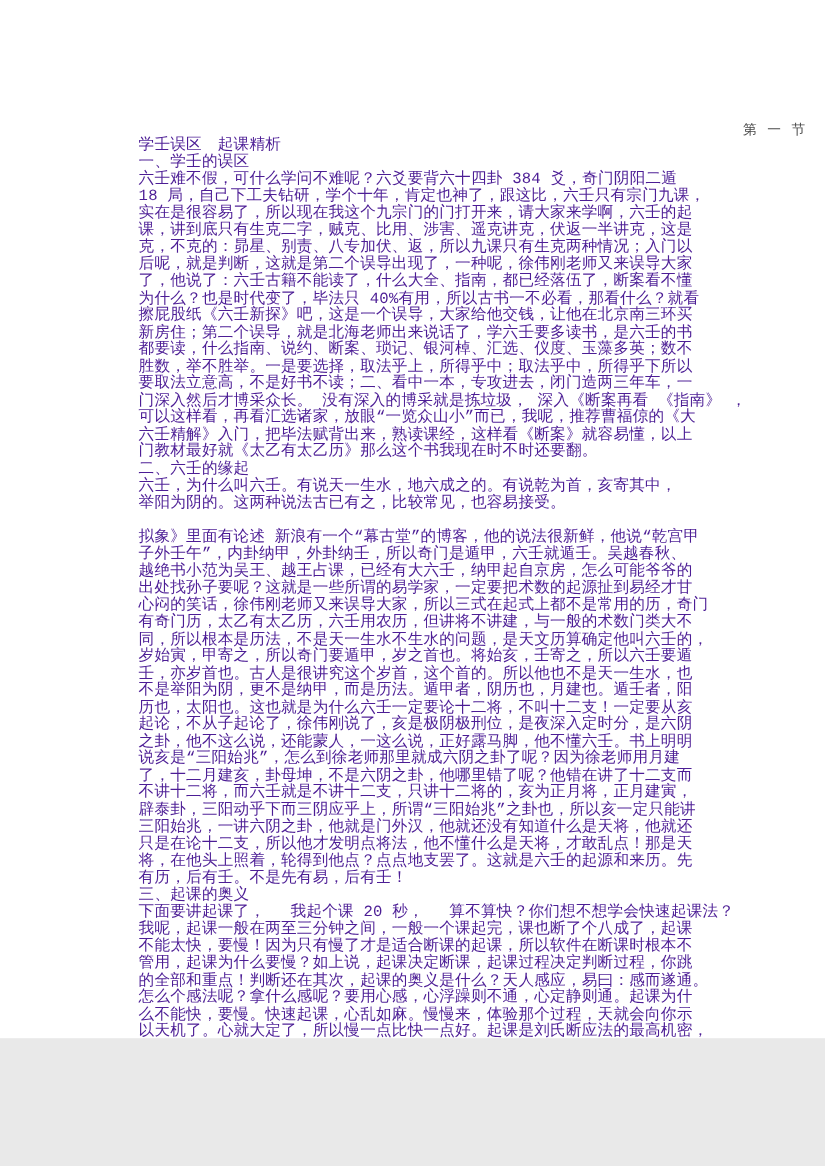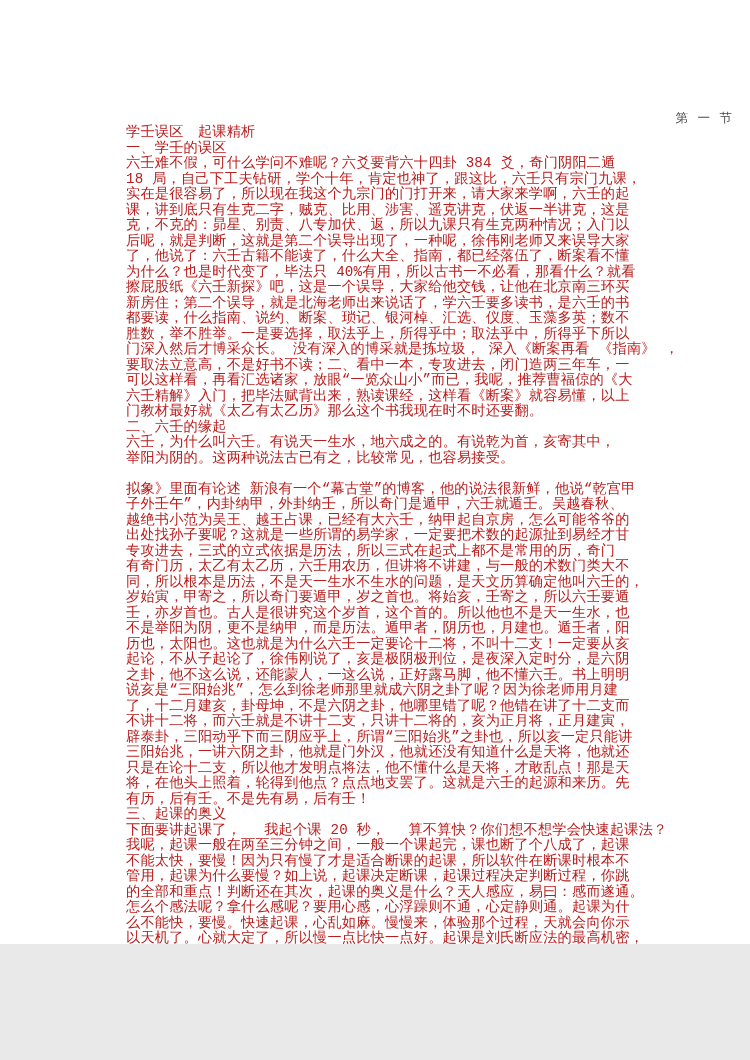--- a/index.html
+++ b/index.html
@@ -25,21 +25,21 @@
   .textblock {
     position: absolute;
     left: 126px;
     top: 125px;
     width: 516px;
   }
   .line {
     height: 15.5px;
     line-height: 15.5px;
     font-size: 14.2px;
-    color: #b91c1c;
+    color: #4c1d95;
     white-space: pre;
     letter-spacing: 0.2px;
   }
   .page-number {
     position: absolute;
     top: 1004px;
     left: 0;
     width: 750px;
     text-align: center;
     font-size: 13.5px;
@@ -134,34 +134,34 @@
         <div class="line">实在是很容易了，所以现在我这个九宗门的门打开来，请大家来学啊，六壬的起</div>
         <div class="line">课，讲到底只有生克二字，贼克、比用、涉害、遥克讲克，伏返一半讲克，这是</div>
         <div class="line">克，不克的：昴星、别责、八专加伏、返，所以九课只有生克两种情况；入门以</div>
         <div class="line">后呢，就是判断，这就是第二个误导出现了，一种呢，徐伟刚老师又来误导大家</div>
         <div class="line">了，他说了：六壬古籍不能读了，什么大全、指南，都已经落伍了，断案看不懂</div>
         <div class="line">为什么？也是时代变了，毕法只 40%有用，所以古书一不必看，那看什么？就看</div>
         <div class="line">擦屁股纸《六壬新探》吧，这是一个误导，大家给他交钱，让他在北京南三环买</div>
         <div class="line">新房住；第二个误导，就是北海老师出来说话了，学六壬要多读书，是六壬的书</div>
         <div class="line">都要读，什么指南、说约、断案、琐记、银河棹、汇选、仪度、玉藻多英；数不</div>
         <div class="line">胜数，举不胜举。一是要选择，取法乎上，所得乎中；取法乎中，所得乎下所以</div>
+        <div class="line">要取法立意高，不是好书不读；二、看中一本，专攻进去，闭门造两三年车，一</div>
         <div class="line">门深入然后才博采众长。 没有深入的博采就是拣垃圾， 深入《断案再看 《指南》 ，</div>
-        <div class="line">要取法立意高，不是好书不读；二、看中一本，专攻进去，闭门造两三年车，一</div>
         <div class="line">可以这样看，再看汇选诸家，放眼“一览众山小”而已，我呢，推荐曹福倞的《大</div>
         <div class="line">六壬精解》入门，把毕法赋背出来，熟读课经，这样看《断案》就容易懂，以上</div>
         <div class="line">门教材最好就《太乙有太乙历》那么这个书我现在时不时还要翻。</div>
         <div class="line">二、六壬的缘起</div>
         <div class="line">六壬，为什么叫六壬。有说天一生水，地六成之的。有说乾为首，亥寄其中，</div>
         <div class="line">举阳为阴的。这两种说法古已有之，比较常见，也容易接受。</div>
         <div class="line"></div>
         <div class="line">拟象》里面有论述 新浪有一个“幕古堂”的博客，他的说法很新鲜，他说“乾宫甲</div>
         <div class="line">子外壬午”，内卦纳甲，外卦纳壬，所以奇门是遁甲，六壬就遁壬。吴越春秋、</div>
         <div class="line">越绝书小范为吴王、越王占课，已经有大六壬，纳甲起自京房，怎么可能爷爷的</div>
         <div class="line">出处找孙子要呢？这就是一些所谓的易学家，一定要把术数的起源扯到易经才甘</div>
-        <div class="line">专攻进去，三式的立式依据是历法，所以三式在起式上都不是常用的历，奇门</div>
+        <div class="line">心闷的笑话，徐伟刚老师又来误导大家，所以三式在起式上都不是常用的历，奇门</div>
         <div class="line">有奇门历，太乙有太乙历，六壬用农历，但讲将不讲建，与一般的术数门类大不</div>
         <div class="line">同，所以根本是历法，不是天一生水不生水的问题，是天文历算确定他叫六壬的，</div>
         <div class="line">岁始寅，甲寄之，所以奇门要遁甲，岁之首也。将始亥，壬寄之，所以六壬要遁</div>
         <div class="line">壬，亦岁首也。古人是很讲究这个岁首，这个首的。所以他也不是天一生水，也</div>
         <div class="line">不是举阳为阴，更不是纳甲，而是历法。遁甲者，阴历也，月建也。遁壬者，阳</div>
         <div class="line">历也，太阳也。这也就是为什么六壬一定要论十二将，不叫十二支！一定要从亥</div>
         <div class="line">起论，不从子起论了，徐伟刚说了，亥是极阴极刑位，是夜深入定时分，是六阴</div>
         <div class="line">之卦，他不这么说，还能蒙人，一这么说，正好露马脚，他不懂六壬。书上明明</div>
         <div class="line">说亥是“三阳始兆”，怎么到徐老师那里就成六阴之卦了呢？因为徐老师用月建</div>
         <div class="line">了，十二月建亥，卦母坤，不是六阴之卦，他哪里错了呢？他错在讲了十二支而</div>

